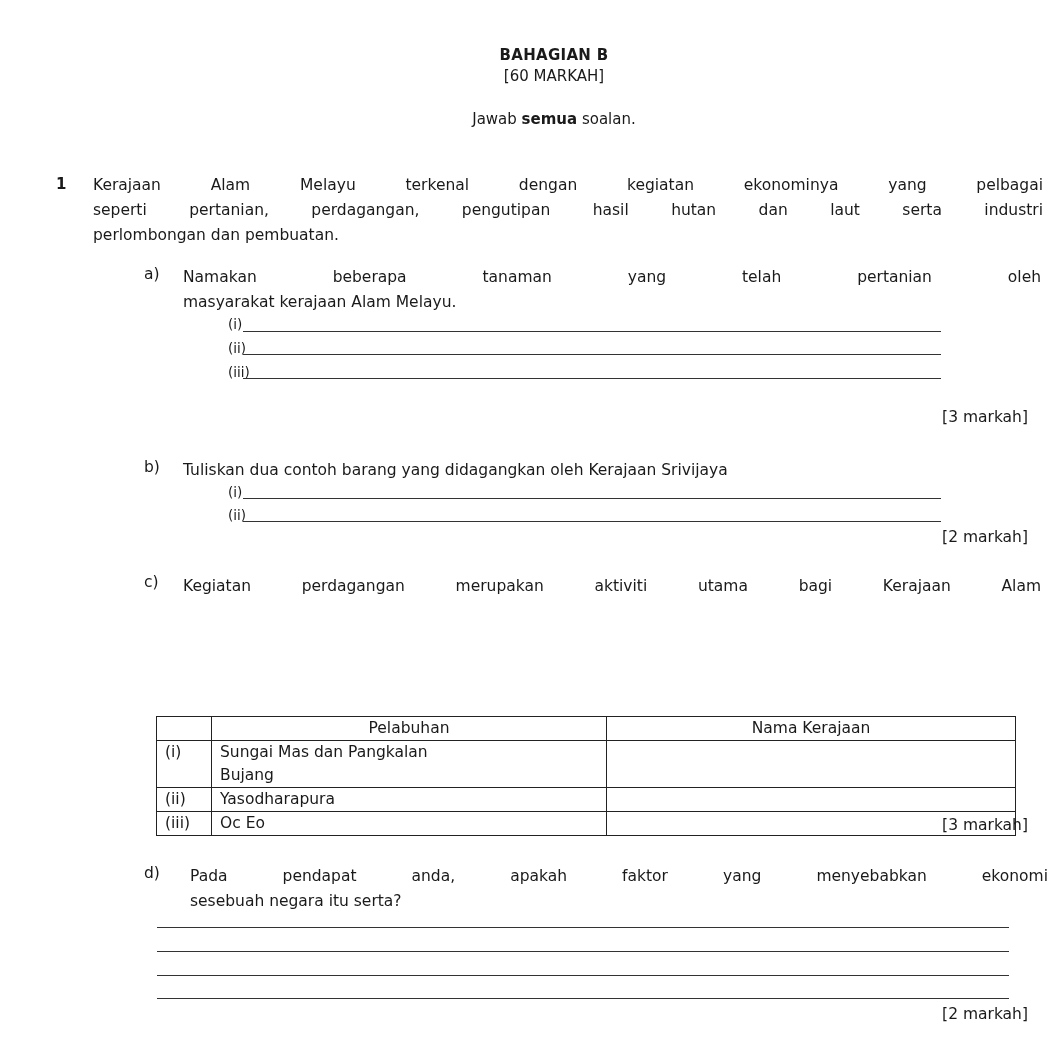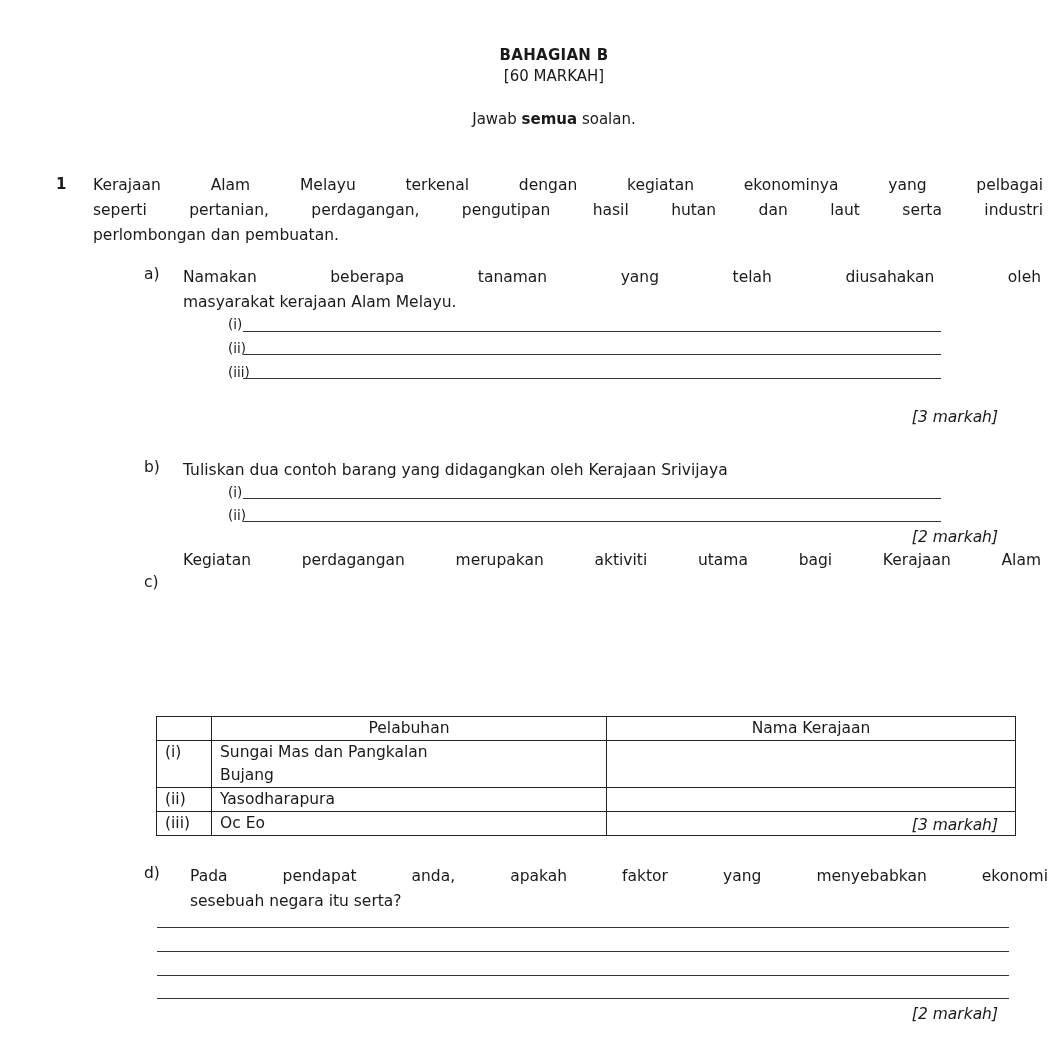--- a/index.html
+++ b/index.html
@@ -11,21 +11,21 @@
   .marks-total { top:67px; font-size:15px; }
   .instr { top:110px; font-size:15px; }
   .instr b { font-weight:bold; }
   .qnum { left:30px; top:175px; font-size:15px; font-weight:bold; }
   .para { font-size:15.5px; line-height:25px; }
   .q1 { left:67px; top:173px; width:950px; }
   .label { font-size:15.5px; }
   .sub { font-size:15.5px; line-height:25px; }
   .roman { font-size:13.5px; }
   .line { position:absolute; height:0; border-top:1.5px solid #333; }
-  .markah { font-size:15.5px; right:58px;font-style:italic; }
+  .markah { font-size:15.5px; right:28px; }
   table.ports { position:absolute; left:156px; top:668px; width:860px; border-collapse:collapse;
                 font-size:15.5px;margin-top:48px; }
   table.ports td, table.ports th { border:1.5px solid #222; padding:0 8px; font-weight:normal;
                 line-height:23px; vertical-align:top; text-align:left; }
   table.ports th { text-align:center; }
   .justify { text-align:justify; text-align-last:justify; }
 </style>
 </head>
 <body>
 
@@ -35,21 +35,21 @@
 
 <div class="abs qnum">1</div>
 <div class="abs para q1">
   <div class="justify">Kerajaan Alam Melayu terkenal dengan kegiatan ekonominya yang pelbagai</div>
   <div class="justify">seperti pertanian, perdagangan, pengutipan hasil hutan dan laut serta industri</div>
   <div>perlombongan dan pembuatan.</div>
 </div>
 
 <div class="abs label" style="left:118px;top:265px;">a)</div>
 <div class="abs sub" style="left:157px;top:265px;width:858px;">
-  <div class="justify">Namakan beberapa tanaman yang telah diusahakan oleh</div>
+  <div class="justify">Namakan beberapa tanaman yang telah pertanian oleh</div>
   <div>masyarakat kerajaan Alam Melayu.</div>
 </div>
 <div class="abs roman" style="left:202px;top:316px;">(i)</div>
 <div class="line" style="left:243px;top:331px;width:698px;"></div>
 <div class="abs roman" style="left:202px;top:340px;">(ii)</div>
 <div class="line" style="left:243px;top:354px;width:698px;"></div>
 <div class="abs roman" style="left:202px;top:364px;">(iii)</div>
 <div class="line" style="left:243px;top:378px;width:698px;"></div>
 <div class="abs markah" style="top:408px;">[3 markah]</div>
 
@@ -57,21 +57,21 @@
 <div class="abs sub" style="left:157px;top:458px;width:858px;">
   <div>Tuliskan dua contoh barang yang didagangkan oleh Kerajaan Srivijaya</div>
 </div>
 <div class="abs roman" style="left:202px;top:484px;">(i)</div>
 <div class="line" style="left:243px;top:498px;width:698px;"></div>
 <div class="abs roman" style="left:202px;top:507px;">(ii)</div>
 <div class="line" style="left:243px;top:521px;width:698px;"></div>
 <div class="abs markah" style="top:528px;">[2 markah]</div>
 
 <div class="abs label" style="left:118px;top:573px;">c)</div>
-<div class="abs sub" style="left:157px;top:548px;width:858px;">
+<div class="abs sub" style="left:157px;top:574px;width:858px;">
   <div class="justify">Kegiatan perdagangan merupakan aktiviti utama bagi Kerajaan Alam</div>
 </div>
 
 <table class="ports">
   <colgroup>
       <col style="width:55px">
       <col style="width:395px">
       <col>
     </colgroup>
   <tbody>

